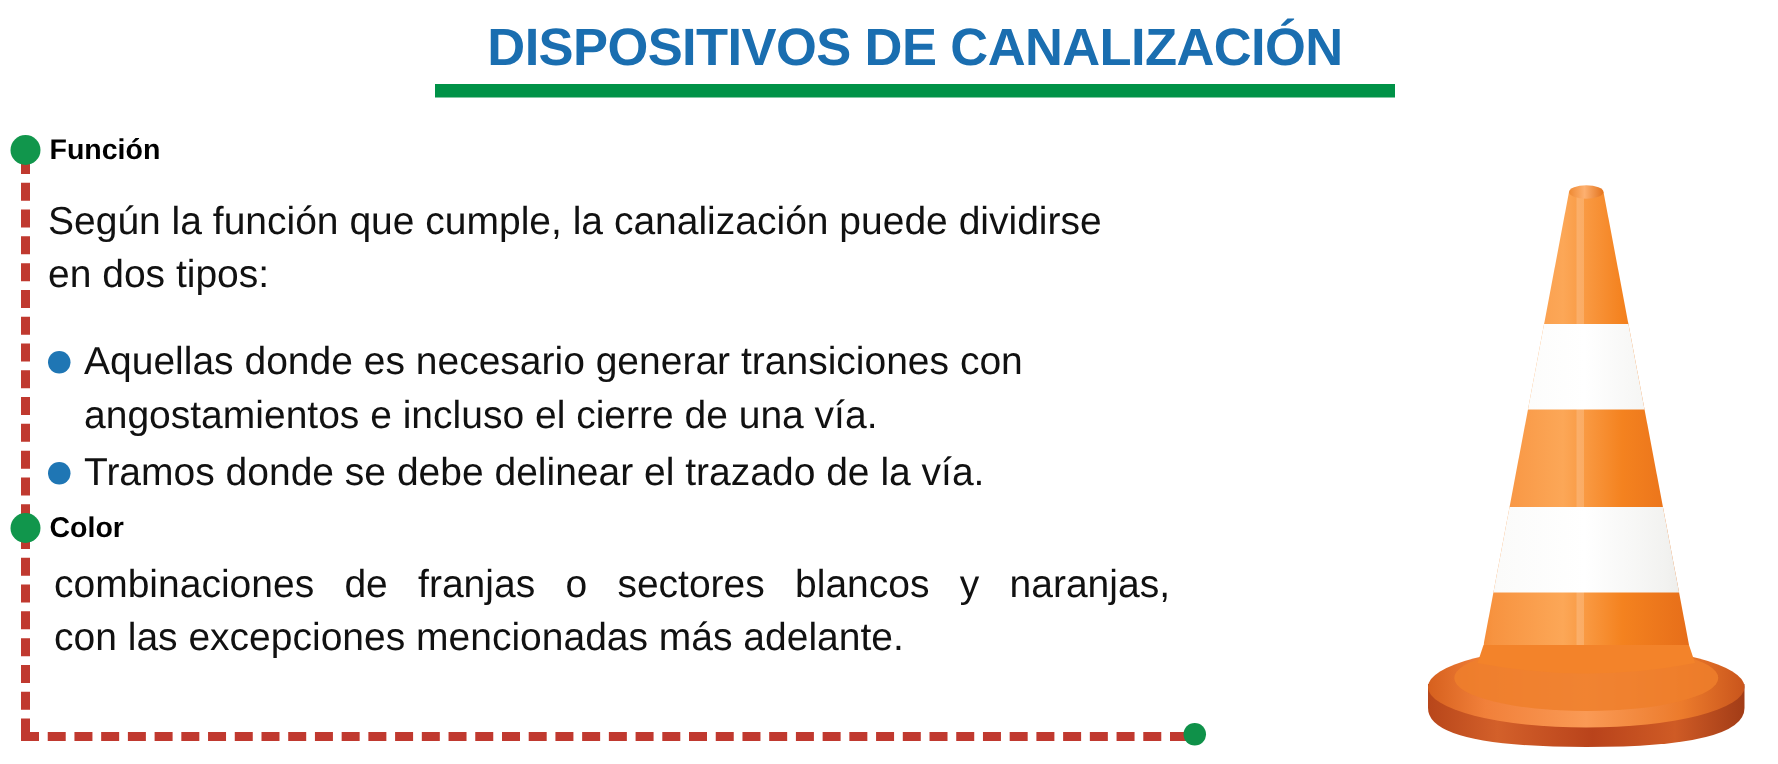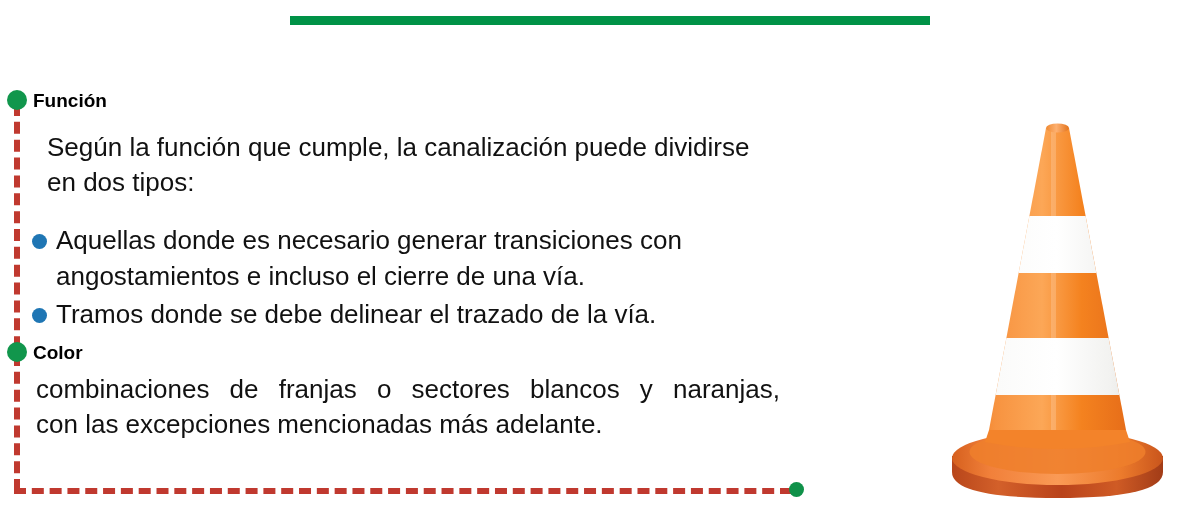--- a/index.html
+++ b/index.html
@@ -94,21 +94,21 @@
 
   .para {
     position: absolute;
     font-family: "Liberation Sans", sans-serif;
     font-size: 26px;
     line-height: 35px;
     color: #111111;
   }
 
   #para-funcion {
-    left: 47px;
+    left: 32px;
     top: 130px;
     width: 720px;
     text-align: left;
   }
 
   #para-color {
     left: 36px;
     top: 372px;
     width: 744px;
     text-align: justify;
@@ -153,20 +153,21 @@
     top: 100px;
     width: 255px;
     height: 409px;
   }
   #cone-figure svg { display: block; }
 </style>
 </head>
 <body>
 
 <div id="title-block">
+  <div id="page-title">DISPOSITIVOS DE CANALIZACIÓN</div>
   <div id="title-underline"></div>
 </div>
 
 <div id="guide-vertical"></div>
 <div id="guide-horizontal"></div>
 <div id="guide-end-dot"></div>
 
 <div class="section-head" style="top:88px;">
   <span class="green-dot" style="top:2px;"></span>
   <span class="section-title" style="top:0px;">Función</span>

